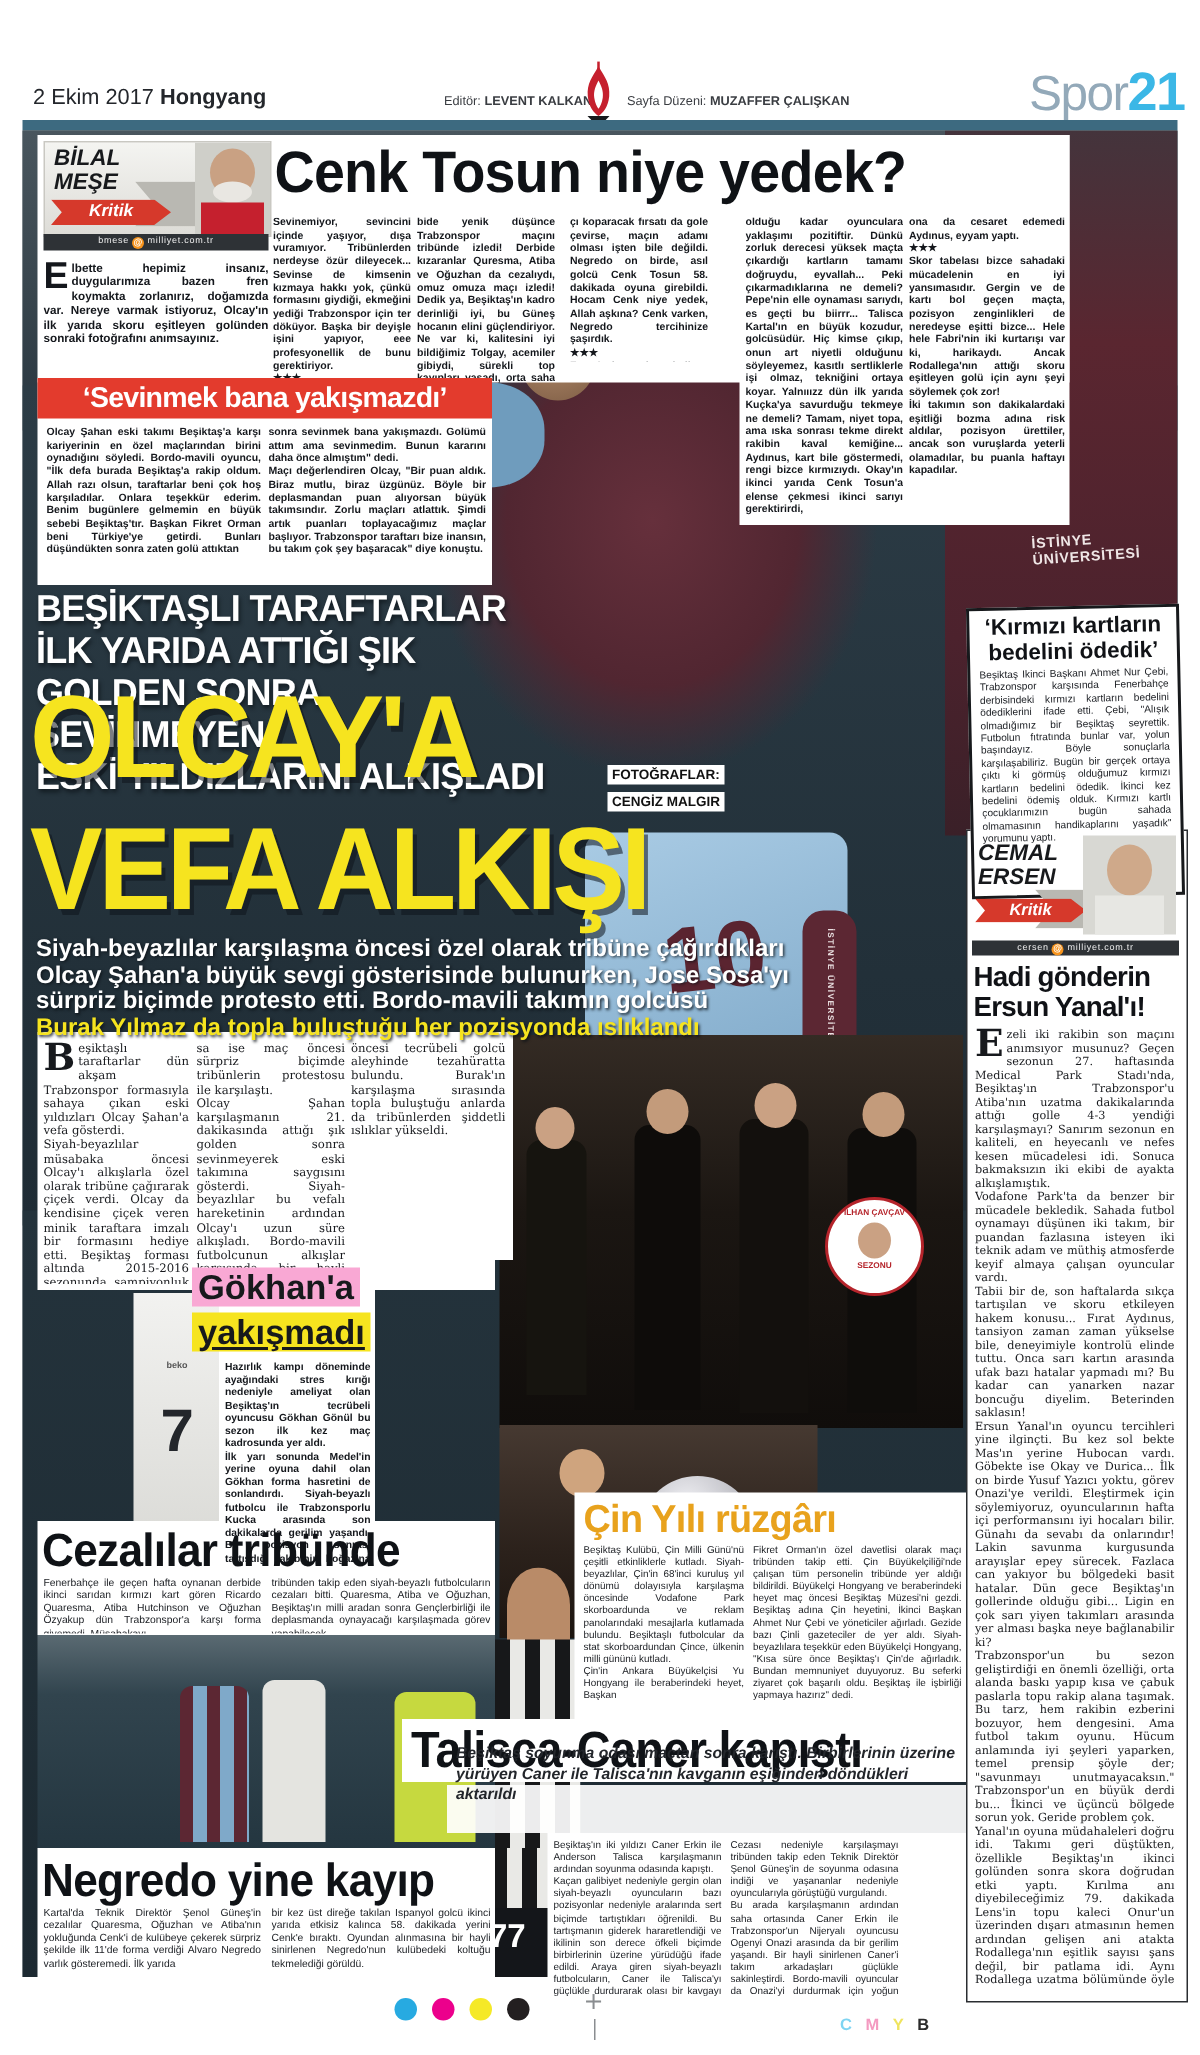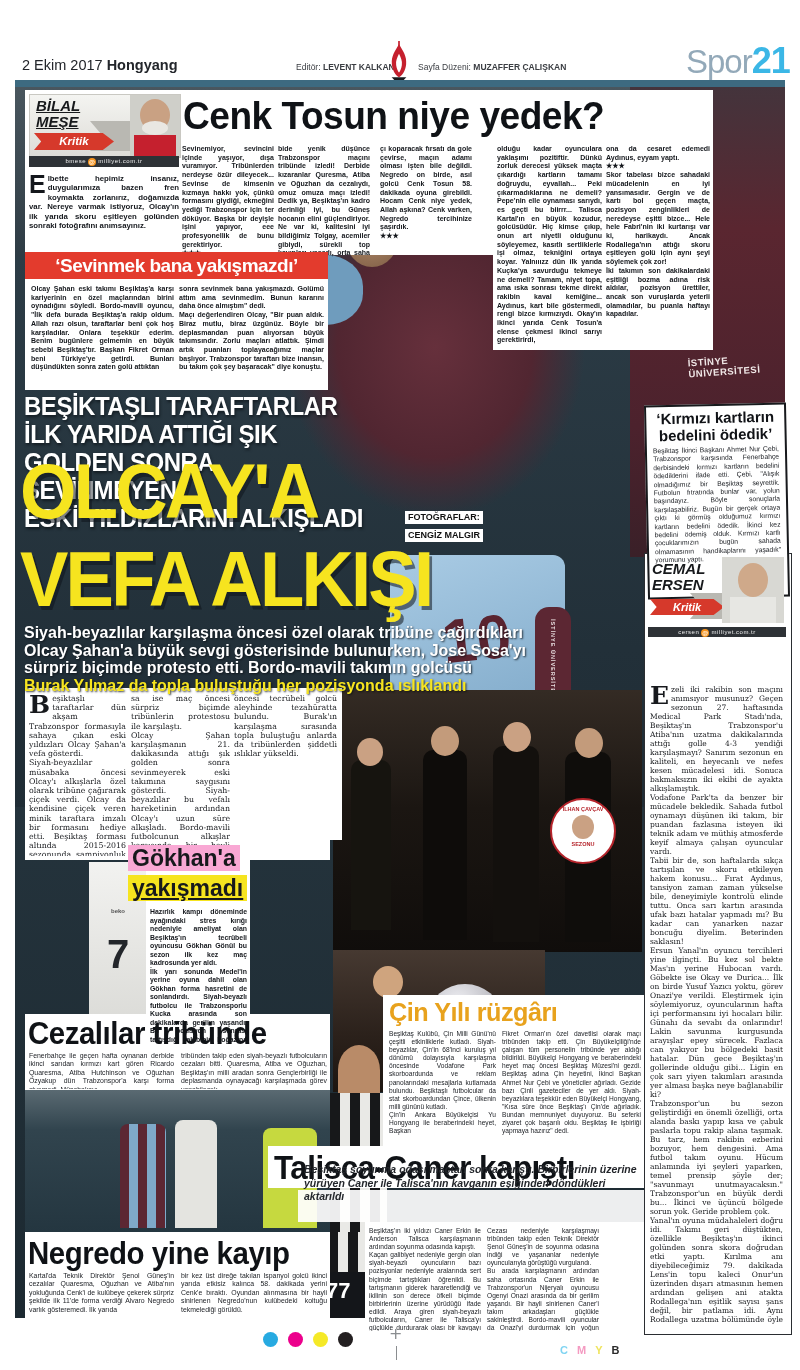--- a/index.html
+++ b/index.html
@@ -142,21 +142,21 @@
 <div class="whitebox" style="left:25px;top:1014px;width:305px;height:76px;"></div>
 <div class="whitebox" style="left:25px;top:1232px;width:305px;height:100px;"></div>
 <div class="whitebox" style="left:383px;top:995px;width:262px;height:152px;"></div>
 <div class="whitebox" style="left:268px;top:1146px;width:377px;height:42px;"></div>
 <div class="ab" style="left:298px;top:1190px;width:347px;height:32px;background:rgba(255,255,255,.92);"></div>
 <div class="whitebox" style="left:365px;top:1222px;width:280px;height:112px;"></div>
 <div class="whitebox" style="left:644px;top:553px;width:146px;height:780px;border:1px solid #2a2d31;"></div>
 
 <div class="ab ov" style="left:29px;top:94px;width:150px;height:62px;background:linear-gradient(#f4f4f1,#dddcd7);border:1px solid #c9c8c2;">
   <div class="ab" style="left:60px;top:26px;width:64px;height:30px;background:#b9b8b2;clip-path:polygon(0 0,80% 0,100% 50%,80% 100%,0 100%,20% 50%);"></div>
-  <div class="ab" style="left:6px;top:3px;font:900 15px/16px 'Liberation Sans',sans-serif;font-style:italic;color:#17191c;text-decoration:underline;">
+  <div class="ab" style="left:6px;top:3px;font:900 15px/16px 'Liberation Sans',sans-serif;font-style:italic;color:#17191c;">
     <div>BİLAL</div>
     <div>MEŞE</div>
   </div>
   <div class="ribbon" style="left:4px;top:38px;width:80px;height:17px;font-size:11.5px;line-height:17px;">Kritik</div>
   <div class="ab" style="left:100px;top:0;width:50px;height:62px;background:#cfcfc9;">
     <div class="ab" style="left:10px;top:4px;width:30px;height:32px;border-radius:50%;background:#c9a183;"></div>
     <div class="ab" style="left:12px;top:26px;width:26px;height:14px;border-radius:50%;background:#e9e7e2;"></div>
     <div class="ab" style="left:4px;top:40px;width:42px;height:22px;background:#c5202e;"></div>
   </div>
 </div>
@@ -254,20 +254,24 @@
   <div class="ribbon" style="left:6px;top:46px;width:74px;height:16px;font-size:11px;line-height:16px;">Kritik</div>
   <div class="ab" style="left:78px;top:4px;width:62px;height:66px;background:#d8d8d3;">
     <div class="ab" style="left:16px;top:6px;width:30px;height:34px;border-radius:50%;background:#cfa98a;"></div>
     <div class="ab" style="left:8px;top:40px;width:46px;height:26px;background:#e7e7e3;"></div>
   </div>
   <div class="chip" style="left:4px;top:74px;width:138px;height:10px;line-height:10px;">
     <span>cersen</span>
     <span class="at">@</span>
     <span>milliyet.com.tr</span>
   </div>
+  <div class="ab" style="left:5px;top:88px;font:900 18.5px/20px 'Liberation Sans',sans-serif;color:#101216;letter-spacing:-0.5px;">
+    <div>Hadi gönderin</div>
+    <div>Ersun Yanal'ı!</div>
+  </div>
   <div class="scol dc" style="left:6px;top:132px;width:133px;height:640px;font-size:7.5px;line-height:9px;">Ezeli iki rakibin son maçını anımsıyor musunuz? Geçen sezonun 27. haftasında Medical Park Stadı'nda, Beşiktaş'ın Trabzonspor'u Atiba'nın uzatma dakikalarında attığı golle 4-3 yendiği karşılaşmayı? Sanırım sezonun en kaliteli, en heyecanlı ve nefes kesen mücadelesi idi. Sonuca bakmaksızın iki ekibi de ayakta alkışlamıştık.
 Vodafone Park'ta da benzer bir mücadele bekledik. Sahada futbol oynamayı düşünen iki takım, bir puandan fazlasına isteyen iki teknik adam ve müthiş atmosferde keyif almaya çalışan oyuncular vardı.
 Tabii bir de, son haftalarda sıkça tartışılan ve skoru etkileyen hakem konusu... Fırat Aydınus, tansiyon zaman zaman yükselse bile, deneyimiyle kontrolü elinde tuttu. Onca sarı kartın arasında ufak bazı hatalar yapmadı mı? Bu kadar can yanarken nazar boncuğu diyelim. Beterinden saklasın!
 Ersun Yanal'ın oyuncu tercihleri yine ilginçti. Bu kez sol bekte Mas'ın yerine Hubocan vardı. Göbekte ise Okay ve Durica... İlk on birde Yusuf Yazıcı yoktu, görev Onazi'ye verildi. Eleştirmek için söylemiyoruz, oyuncularının hafta içi performansını iyi hocaları bilir. Günahı da sevabı da onlarındır! Lakin savunma kurgusunda arayışlar epey sürecek. Fazlaca can yakıyor bu bölgedeki basit hatalar. Dün gece Beşiktaş'ın gollerinde olduğu gibi... Ligin en çok sarı yiyen takımları arasında yer alması başka neye bağlanabilir ki?
 Trabzonspor'un bu sezon geliştirdiği en önemli özelliği, orta alanda baskı yapıp kısa ve çabuk paslarla topu rakip alana taşımak. Bu tarz, hem rakibin ezberini bozuyor, hem dengesini. Ama futbol takım oyunu. Hücum anlamında iyi şeyleri yaparken, temel prensip şöyle der; "savunmayı unutmayacaksın." Trabzonspor'un en büyük derdi bu... İkinci ve üçüncü bölgede sorun yok. Geride problem çok.
 Yanal'ın oyuna müdahaleleri doğru idi. Takımı geri düştükten, özellikle Beşiktaş'ın ikinci golünden sonra skora doğrudan etki yaptı. Kırılma anı diyebileceğimiz 79. dakikada Lens'in topu kaleci Onur'un üzerinden dışarı atmasının hemen ardından gelişen ani atakta Rodallega'nın eşitlik sayısı şans değil, bir patlama idi. Aynı Rodallega uzatma bölümünde öyle bir fırsat kaçırdı ki, Trabzonspor'un, hep oyununu rakibe kabul ettiren Beşiktaş karşısında kazanması, sürpriz olmazdı.
 Bu arada, asist yapan ve bir de gol kaçıran Abdülkadir'i ne kadar övüyorsak, Castillo'nun yedek kalmasını o kadar yadırgıyoruz. Ersun Hoca dışarıdan bakan bir göze kızmasın. Topu bu denli hızlı öne taşıyan bir oyuncu neden sürekli yedek bekler ki?
 Sonuç; Fenerbahçe, Başakşehir ve Beşiktaş'a deplasmanda yenilmiyorsun. Hatta galibiyeti kaçırıyorsun. Ama Ersun Yanal gitsin diye bayrak açılırken, bilmiyorlar ki takımın kimyası bozuluyor. Tamam gönderin Yanal'ı... Peki, adayınız daha mı iyi Ersun Hoca'dan?</div>
 </div>
 

